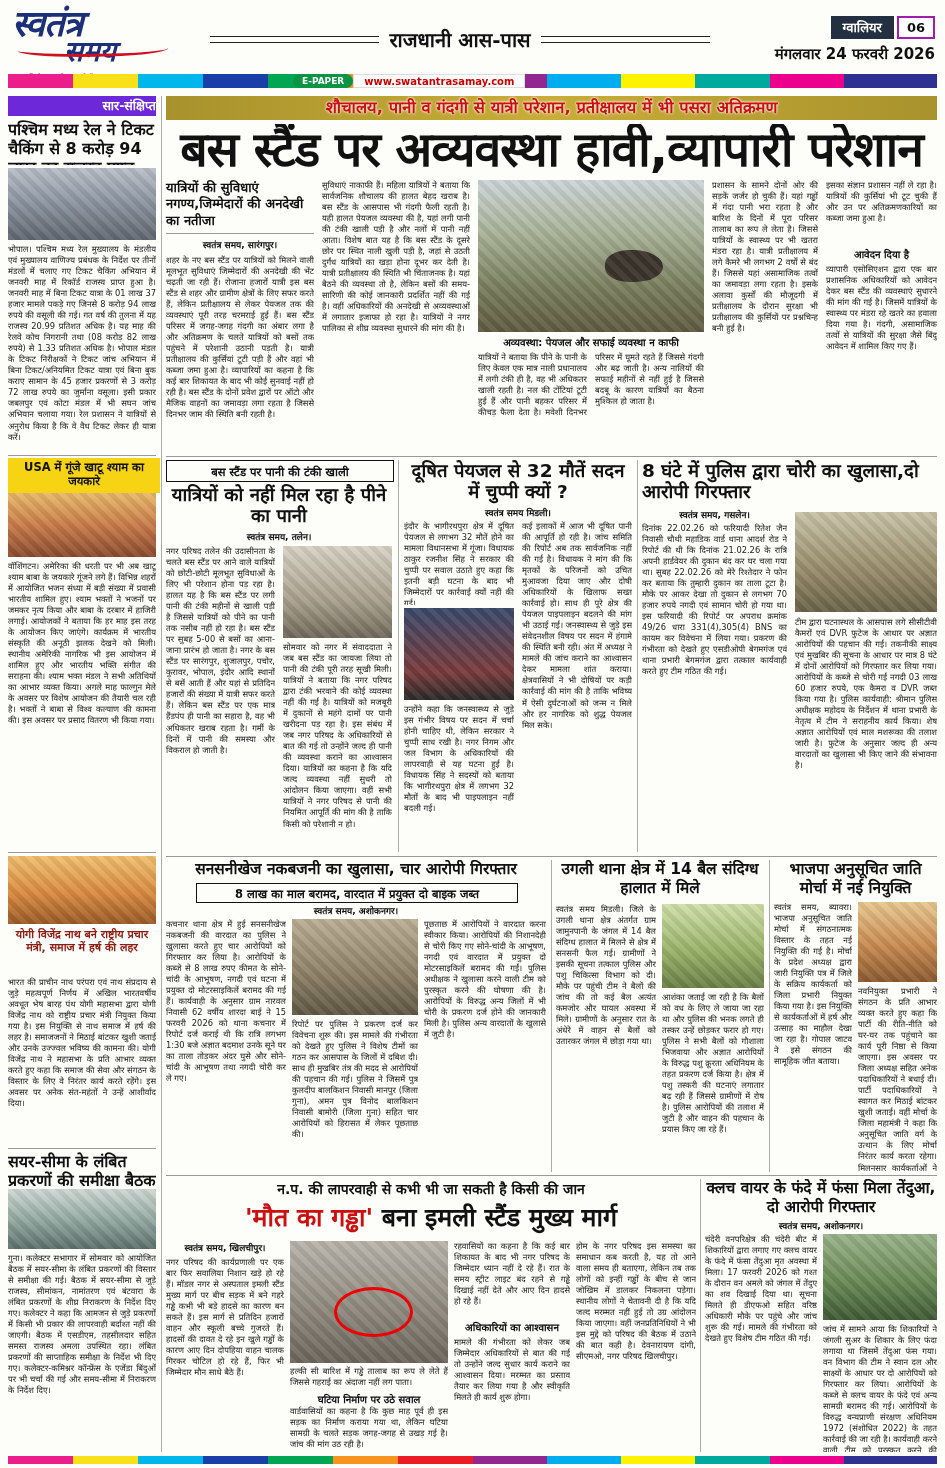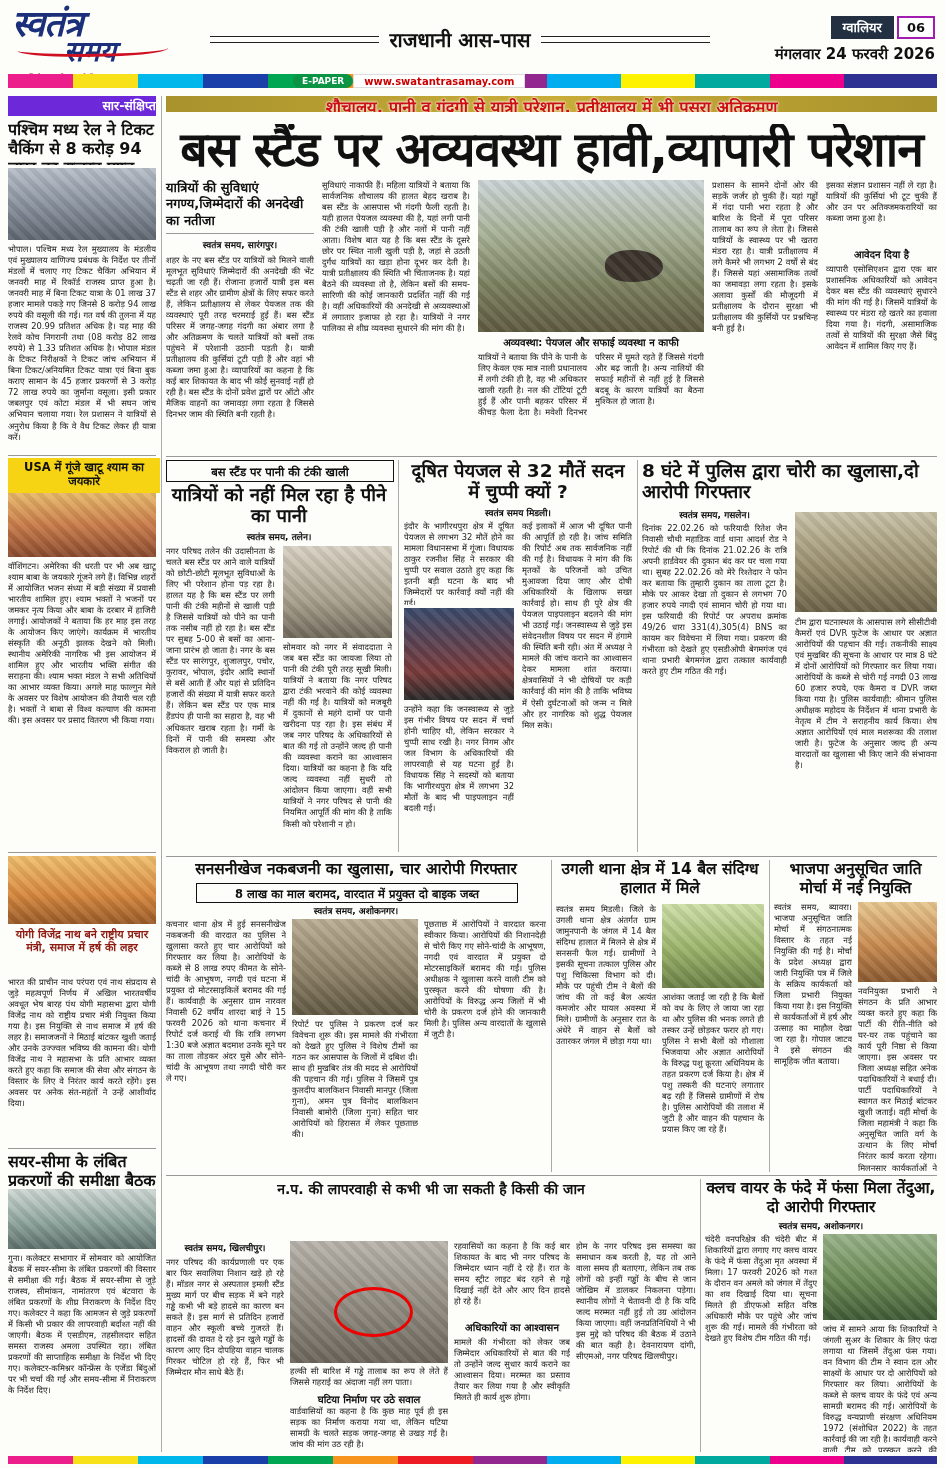--- a/index.html
+++ b/index.html
@@ -115,39 +115,39 @@
   <div class="abs sb-head-red" style="left:8px;top:928px;width:148px;height:46px;">योगी विजेंद्र नाथ बने राष्ट्रीय प्रचार मंत्री, समाज में हर्ष की लहर</div>
   <div class="abs bt" style="left:8px;top:977px;width:148px;height:168px;">भारत की प्राचीन नाथ परंपरा एवं नाथ संप्रदाय से जुड़े महत्वपूर्ण निर्णय में अखिल भारतवर्षीय अवधूत भेष बारह पंथ योगी महासभा द्वारा योगी विजेंद्र नाथ को राष्ट्रीय प्रचार मंत्री नियुक्त किया गया है। इस नियुक्ति से नाथ समाज में हर्ष की लहर है। समाजजनों ने मिठाई बांटकर खुशी जताई और उनके उज्ज्वल भविष्य की कामना की। योगी विजेंद्र नाथ ने महासभा के प्रति आभार व्यक्त करते हुए कहा कि समाज की सेवा और संगठन के विस्तार के लिए वे निरंतर कार्य करते रहेंगे। इस अवसर पर अनेक संत-महंतों ने उन्हें आशीर्वाद दिया।</div>
 
   <div class="abs hrule" style="left:8px;top:1148px;width:148px;"></div>
   <div class="abs sb-head" style="left:8px;top:1152px;width:148px;height:34px;">सयर-सीमा के लंबित प्रकरणों की समीक्षा बैठक आयोजित</div>
   <div class="abs photo ph-meeting" style="left:8px;top:1189px;width:148px;height:60px;"></div>
   <div class="abs bt" style="left:8px;top:1253px;width:148px;height:199px;">गुना। कलेक्टर सभागार में सोमवार को आयोजित बैठक में सयर-सीमा के लंबित प्रकरणों की विस्तार से समीक्षा की गई। बैठक में सयर-सीमा से जुड़े राजस्व, सीमांकन, नामांतरण एवं बंटवारा के लंबित प्रकरणों के शीघ्र निराकरण के निर्देश दिए गए। कलेक्टर ने कहा कि आमजन से जुड़े प्रकरणों में किसी भी प्रकार की लापरवाही बर्दाश्त नहीं की जाएगी। बैठक में एसडीएम, तहसीलदार सहित समस्त राजस्व अमला उपस्थित रहा। लंबित प्रकरणों की साप्ताहिक समीक्षा के निर्देश भी दिए गए। कलेक्टर-कमिश्नर कॉन्फ्रेंस के एजेंडा बिंदुओं पर भी चर्चा की गई और समय-सीमा में निराकरण के निर्देश दिए।</div>
 
   <div class="abs vline" style="left:161px;top:96px;height:1356px;"></div>
 
-  <div class="abs kicker" style="left:166px;top:96px;width:771px;height:16px;">शौचालय, पानी व गंदगी से यात्री परेशान, प्रतीक्षालय में भी पसरा अतिक्रमण</div>
+  <div class="abs kicker" style="left:166px;top:96px;width:771px;height:24px;">शौचालय, पानी व गंदगी से यात्री परेशान, प्रतीक्षालय में भी पसरा अतिक्रमण</div>
   <div class="abs bighead" style="left:166px;top:124px;width:771px;height:50px;">बस स्टैंड पर अव्यवस्था हावी,व्यापारी परेशान</div>
 
   <div class="abs" style="left:166px;top:180px;width:148px;height:272px;">
     <div class="subhead">यात्रियों की सुविधाएं नगण्य,जिम्मेदारों की अनदेखी का नतीजा</div>
     <div class="dl" style="margin:4px 0;">स्वतंत्र समय, सारंगपुर।</div>
     <div class="bt" style="height:198px;">शहर के नए बस स्टैंड पर यात्रियों को मिलने वाली मूलभूत सुविधाएं जिम्मेदारों की अनदेखी की भेंट चढ़ती जा रही हैं। रोजाना हजारों यात्री इस बस स्टैंड से शहर और ग्रामीण क्षेत्रों के लिए सफर करते हैं, लेकिन प्रतीक्षालय से लेकर पेयजल तक की व्यवस्थाएं पूरी तरह चरमराई हुई हैं। बस स्टैंड परिसर में जगह-जगह गंदगी का अंबार लगा है और अतिक्रमण के चलते यात्रियों को बसों तक पहुंचने में परेशानी उठानी पड़ती है। यात्री प्रतीक्षालय की कुर्सियां टूटी पड़ी हैं और वहां भी कब्जा जमा हुआ है। व्यापारियों का कहना है कि कई बार शिकायत के बाद भी कोई सुनवाई नहीं हो रही है। बस स्टैंड के दोनों प्रवेश द्वारों पर ऑटो और मैजिक वाहनों का जमावड़ा लगा रहता है जिससे दिनभर जाम की स्थिति बनी रहती है।</div>
   </div>
   <div class="abs bt" style="left:322px;top:180px;width:148px;height:272px;">सुविधाएं नाकाफी हैं। महिला यात्रियों ने बताया कि सार्वजनिक शौचालय की हालत बेहद खराब है। बस स्टैंड के आसपास भी गंदगी फैली रहती है। यही हालत पेयजल व्यवस्था की है, यहां लगी पानी की टंकी खाली पड़ी है और नलों में पानी नहीं आता। विशेष बात यह है कि बस स्टैंड के दूसरे छोर पर स्थित नाली खुली पड़ी है, जहां से उठती दुर्गंध यात्रियों का खड़ा होना दूभर कर देती है। यात्री प्रतीक्षालय की स्थिति भी चिंताजनक है। यहां बैठने की व्यवस्था तो है, लेकिन बसों की समय-सारिणी की कोई जानकारी प्रदर्शित नहीं की गई है। वहीं अधिकारियों की अनदेखी से अव्यवस्थाओं में लगातार इजाफा हो रहा है। यात्रियों ने नगर पालिका से शीघ्र व्यवस्था सुधारने की मांग की है।</div>
 
   <div class="abs photo ph-busstand" style="left:478px;top:180px;width:226px;height:152px;">
     <div class="blob"></div>
   </div>
   <div class="abs caption" style="left:478px;top:335px;width:226px;height:14px;">अव्यवस्था: पेयजल और सफाई व्यवस्था न काफी</div>
   <div class="abs bt" style="left:478px;top:352px;width:226px;height:100px;column-count:2;column-gap:8px;">यात्रियों ने बताया कि पीने के पानी के लिए केवल एक मात्र नाली प्रधानालय में लगी टंकी ही है, वह भी अधिकतर खाली रहती है। नल की टोंटियां टूटी हुई हैं और पानी बहकर परिसर में कीचड़ फैला देता है। मवेशी दिनभर परिसर में घूमते रहते हैं जिससे गंदगी और बढ़ जाती है। अन्य नालियों की सफाई महीनों से नहीं हुई है जिससे बदबू के कारण यात्रियों का बैठना मुश्किल हो जाता है।</div>
 
   <div class="abs bt" style="left:712px;top:180px;width:106px;height:272px;">प्रशासन के सामने दोनों ओर की सड़कें जर्जर हो चुकी हैं। यहां गड्ढों में गंदा पानी भरा रहता है और बारिश के दिनों में पूरा परिसर तालाब का रूप ले लेता है। जिससे यात्रियों के स्वास्थ्य पर भी खतरा मंडरा रहा है। यात्री प्रतीक्षालय में लगे कैमरे भी लगभग 2 वर्षों से बंद हैं। जिससे यहां असामाजिक तत्वों का जमावड़ा लगा रहता है। इसके अलावा कुर्सों की मौजूदगी में प्रतीक्षालय के दौरान सुरक्षा भी प्रतीक्षालय की कुर्सियों पर प्रश्नचिन्ह बनी हुई है।</div>
   <div class="abs" style="left:826px;top:180px;width:111px;height:272px;">
-    <div class="bt" style="height:64px;">इसका संज्ञान प्रशासन नहीं ले रहा है। यात्रियों की कुर्सियां भी टूट चुकी हैं और उन पर अतिक्जमकरारियों का कब्जा जमा हुआ है।</div>
+    <div class="bt" style="height:64px;">इसका संज्ञान प्रशासन नहीं ले रहा है। यात्रियों की कुर्सियां भी टूट चुकी हैं और उन पर अतिक्रमणकारियों का कब्जा जमा हुआ है।</div>
     <div class="minihead" style="margin:3px 0;">आवेदन दिया है</div>
     <div class="bt" style="height:180px;">व्यापारी एसोसिएशन द्वारा एक बार प्रशासनिक अधिकारियों को आवेदन देकर बस स्टैंड की व्यवस्थाएं सुधारने की मांग की गई है। जिसमें यात्रियों के स्वास्थ्य पर मंडरा रहे खतरे का हवाला दिया गया है। गंदगी, असामाजिक तत्वों से यात्रियों की सुरक्षा जैसे बिंदु आवेदन में शामिल किए गए हैं।</div>
   </div>
 
   <div class="abs hrule" style="left:166px;top:456px;width:771px;"></div>
 
   <div class="abs boxlabel" style="left:166px;top:460px;width:226px;height:20px;">बस स्टैंड पर पानी की टंकी खाली</div>
   <div class="abs h19" style="left:166px;top:484px;width:226px;height:44px;">यात्रियों को नहीं मिल रहा है पीने का पानी</div>
   <div class="abs dl" style="left:166px;top:530px;width:226px;">स्वतंत्र समय, तलेन।</div>
   <div class="abs bt" style="left:166px;top:546px;width:109px;height:306px;">नगर परिषद तलेन की उदासीनता के चलते बस स्टैंड पर आने वाले यात्रियों को छोटी-छोटी मूलभूत सुविधाओं के लिए भी परेशान होना पड़ रहा है। हालत यह है कि बस स्टैंड पर लगी पानी की टंकी महीनों से खाली पड़ी है जिससे यात्रियों को पीने का पानी तक नसीब नहीं हो रहा है। बस स्टैंड पर सुबह 5-00 से बसों का आना-जाना प्रारंभ हो जाता है। नगर के बस स्टैंड पर सारंगपुर, शुजालपुर, पचोर, कुरावर, भोपाल, इंदौर आदि स्थानों से बसें आती हैं और यहां से प्रतिदिन हजारों की संख्या में यात्री सफर करते हैं। लेकिन बस स्टैंड पर एक मात्र हैंडपंप ही पानी का सहारा है, वह भी अधिकतर खराब रहता है। गर्मी के दिनों में पानी की समस्या और विकराल हो जाती है।</div>
@@ -191,20 +191,23 @@
   <div class="abs vline" style="left:769px;top:860px;height:312px;"></div>
 
   <div class="abs h16" style="left:774px;top:860px;width:163px;height:38px;">भाजपा अनुसूचित जाति मोर्चा में नई नियुक्ति</div>
   <div class="abs bt" style="left:774px;top:902px;width:78px;height:270px;">स्वतंत्र समय, ब्यावरा। भाजपा अनुसूचित जाति मोर्चा में संगठनात्मक विस्तार के तहत नई नियुक्ति की गई है। मोर्चा के प्रदेश अध्यक्ष द्वारा जारी नियुक्ति पत्र में जिले के सक्रिय कार्यकर्ता को जिला प्रभारी नियुक्त किया गया है। इस नियुक्ति से कार्यकर्ताओं में हर्ष और उत्साह का माहौल देखा जा रहा है। गोपाल जाटव ने इसे संगठन की सामूहिक जीत बताया।</div>
   <div class="abs photo ph-bjp" style="left:858px;top:902px;width:79px;height:80px;"></div>
   <div class="abs bt" style="left:858px;top:986px;width:79px;height:186px;">नवनियुक्त प्रभारी ने संगठन के प्रति आभार व्यक्त करते हुए कहा कि पार्टी की रीति-नीति को घर-घर तक पहुंचाने का कार्य पूरी निष्ठा से किया जाएगा। इस अवसर पर जिला अध्यक्ष सहित अनेक पदाधिकारियों ने बधाई दी। पार्टी पदाधिकारियों ने स्वागत कर मिठाई बांटकर खुशी जताई। वहीं मोर्चा के जिला महामंत्री ने कहा कि अनुसूचित जाति वर्ग के उत्थान के लिए मोर्चा निरंतर कार्य करता रहेगा। मिलनसार कार्यकर्ताओं ने शुभकामनाएं दी हैं।</div>
 
   <div class="abs hrule" style="left:166px;top:1175px;width:771px;"></div>
 
   <div class="abs" style="left:166px;top:1179px;width:530px;height:18px;font-size:14px;font-weight:bold;text-align:center;">न.प. की लापरवाही से कभी भी जा सकती है किसी की जान</div>
+  <div class="abs" style="left:166px;top:1199px;width:530px;height:36px;font-size:25px;font-weight:bold;text-align:center;white-space:nowrap;overflow:hidden;">
+    <span style="color:#cc1010;">'मौत का गड्ढा'</span><span> बना इमली स्टैंड मुख्य मार्ग</span>
+  </div>
   <div class="abs" style="left:166px;top:1241px;width:118px;height:211px;">
     <div class="dl">स्वतंत्र समय, खिलचीपुर।</div>
     <div class="bt" style="height:194px;margin-top:3px;">नगर परिषद की कार्यप्रणाली पर एक बार फिर सवालिया निशान खड़े हो रहे हैं। मॉडल नगर से अस्पताल इमली स्टैंड मुख्य मार्ग पर बीच सड़क में बने गहरे गड्ढे कभी भी बड़े हादसे का कारण बन सकते हैं। इस मार्ग से प्रतिदिन हजारों वाहन और स्कूली बच्चे गुजरते हैं। हादसों की दावत दे रहे इन खुले गड्ढों के कारण आए दिन दोपहिया वाहन चालक गिरकर चोटिल हो रहे हैं, फिर भी जिम्मेदार मौन साधे बैठे हैं।</div>
   </div>
   <div class="abs photo ph-pothole" style="left:290px;top:1241px;width:158px;height:122px;">
     <div class="red-circle"></div>
   </div>
   <div class="abs bt" style="left:290px;top:1366px;width:158px;height:24px;">हल्की सी बारिश में गड्ढे तालाब का रूप ले लेते हैं जिससे गहराई का अंदाजा नहीं लग पाता।</div>
   <div class="abs minihead" style="left:290px;top:1392px;width:158px;">घटिया निर्माण पर उठे सवाल</div>
   <div class="abs bt" style="left:290px;top:1406px;width:158px;height:46px;">वार्डवासियों का कहना है कि कुछ माह पूर्व ही इस सड़क का निर्माण कराया गया था, लेकिन घटिया सामग्री के चलते सड़क जगह-जगह से उखड़ गई है। जांच की मांग उठ रही है।</div>

